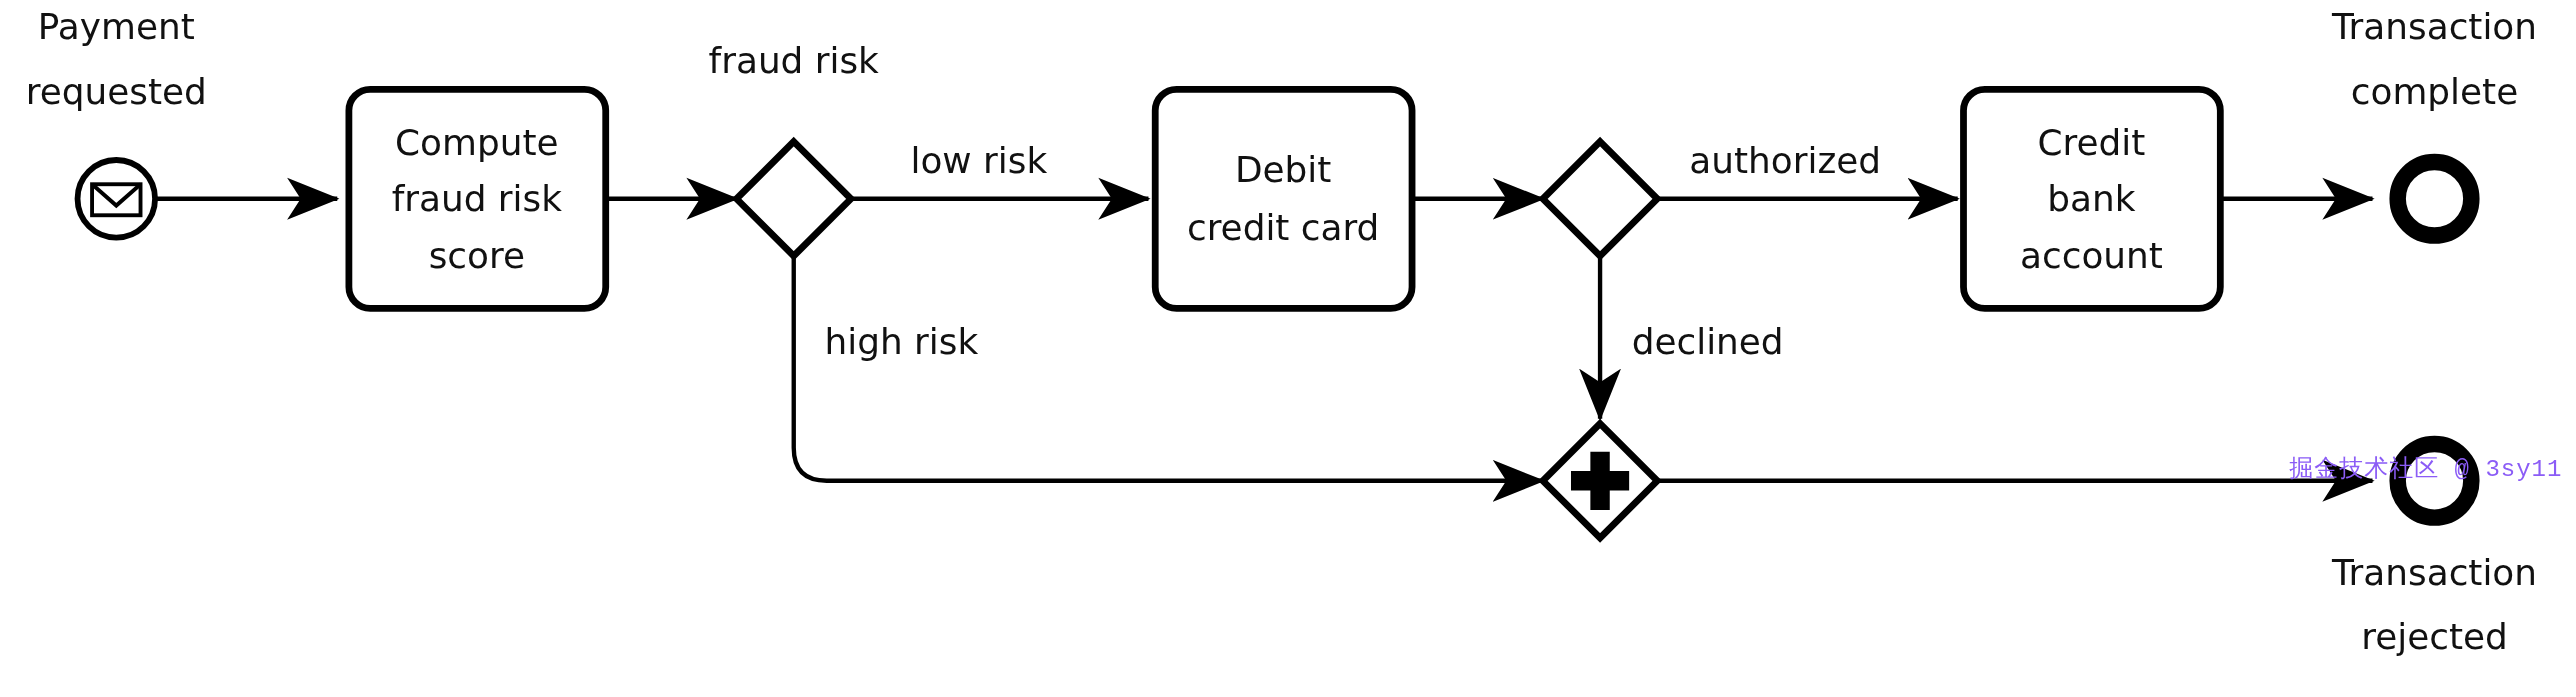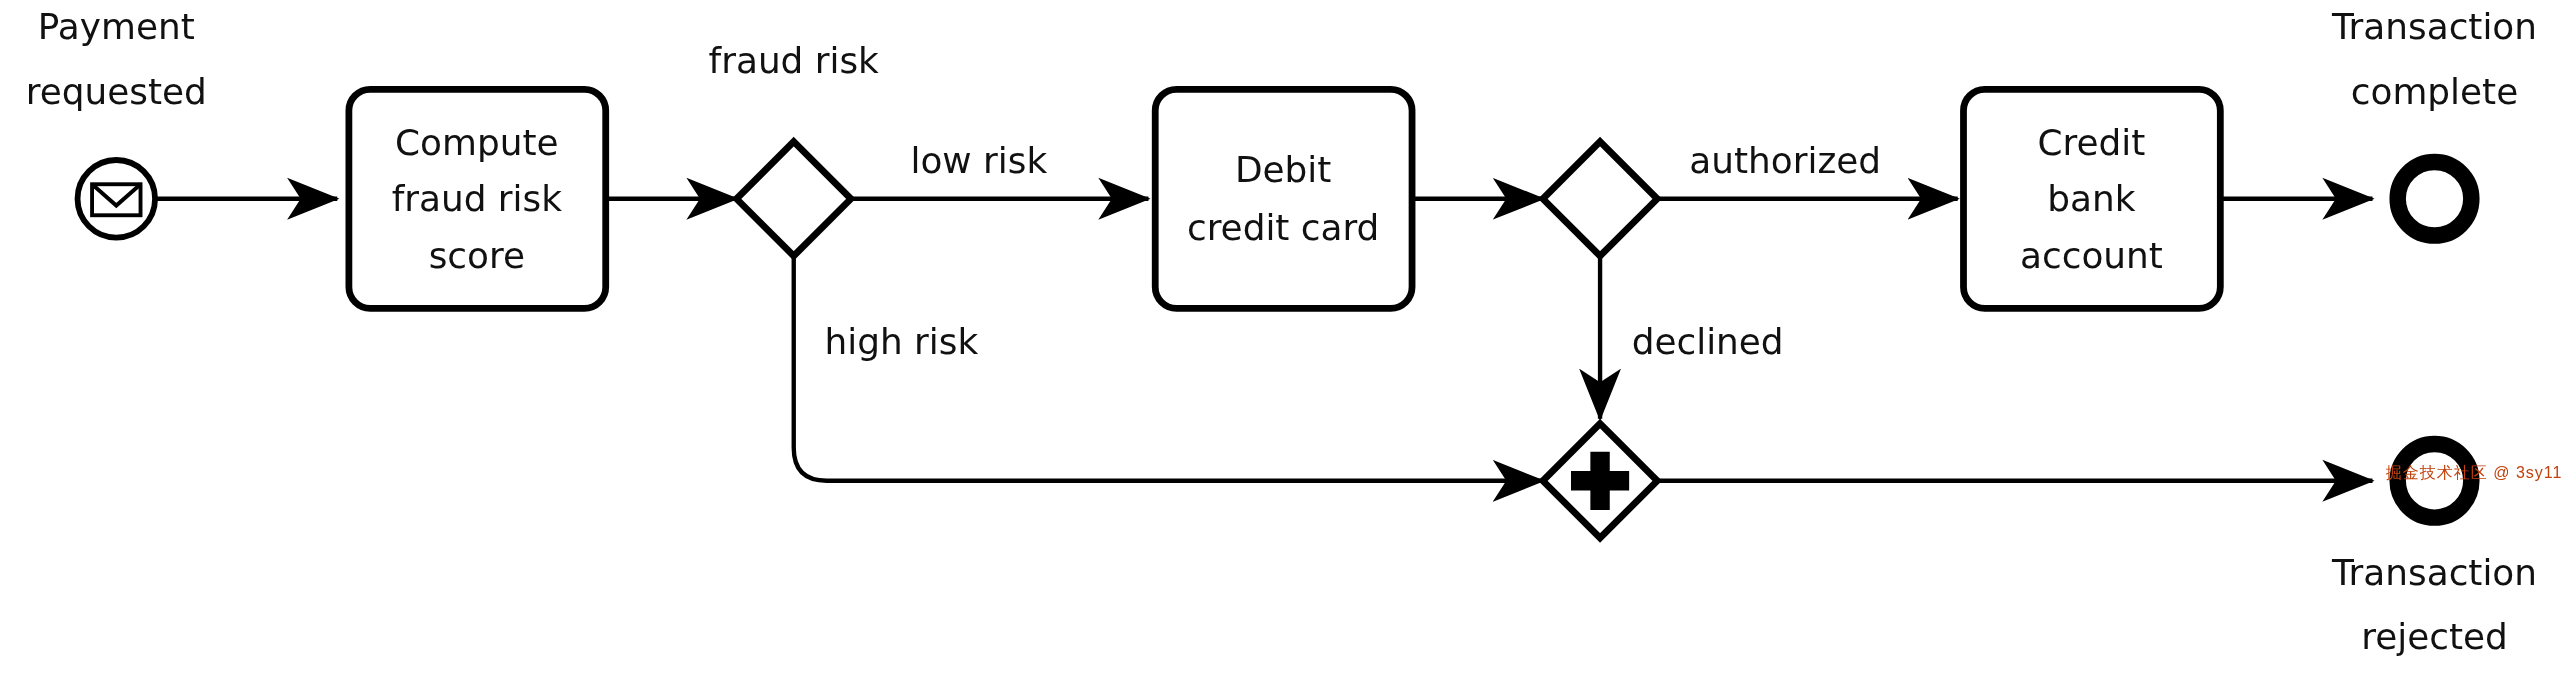--- a/index.html
+++ b/index.html
@@ -75,23 +75,23 @@
   }
   .event-text {
     font-family: "DejaVu Sans", sans-serif;
     font-size: 37px;
     fill: #111111;
   }
   .watermark {
     position: absolute;
     right: 13.6px;
     bottom: 7.8px;
-    font-family: Liberation Sans, sans-serif;
-    font-size: 16px;
-    color: #c2410c;
+    font-family: Liberation Mono, monospace;
+    font-size: 24px;
+    color: #8b5cf6;
     letter-spacing: 1px;
     white-space: nowrap;
     user-select: none;
   }
 </style>
 </head>
 <body>
 
 <div id="canvas">
 

